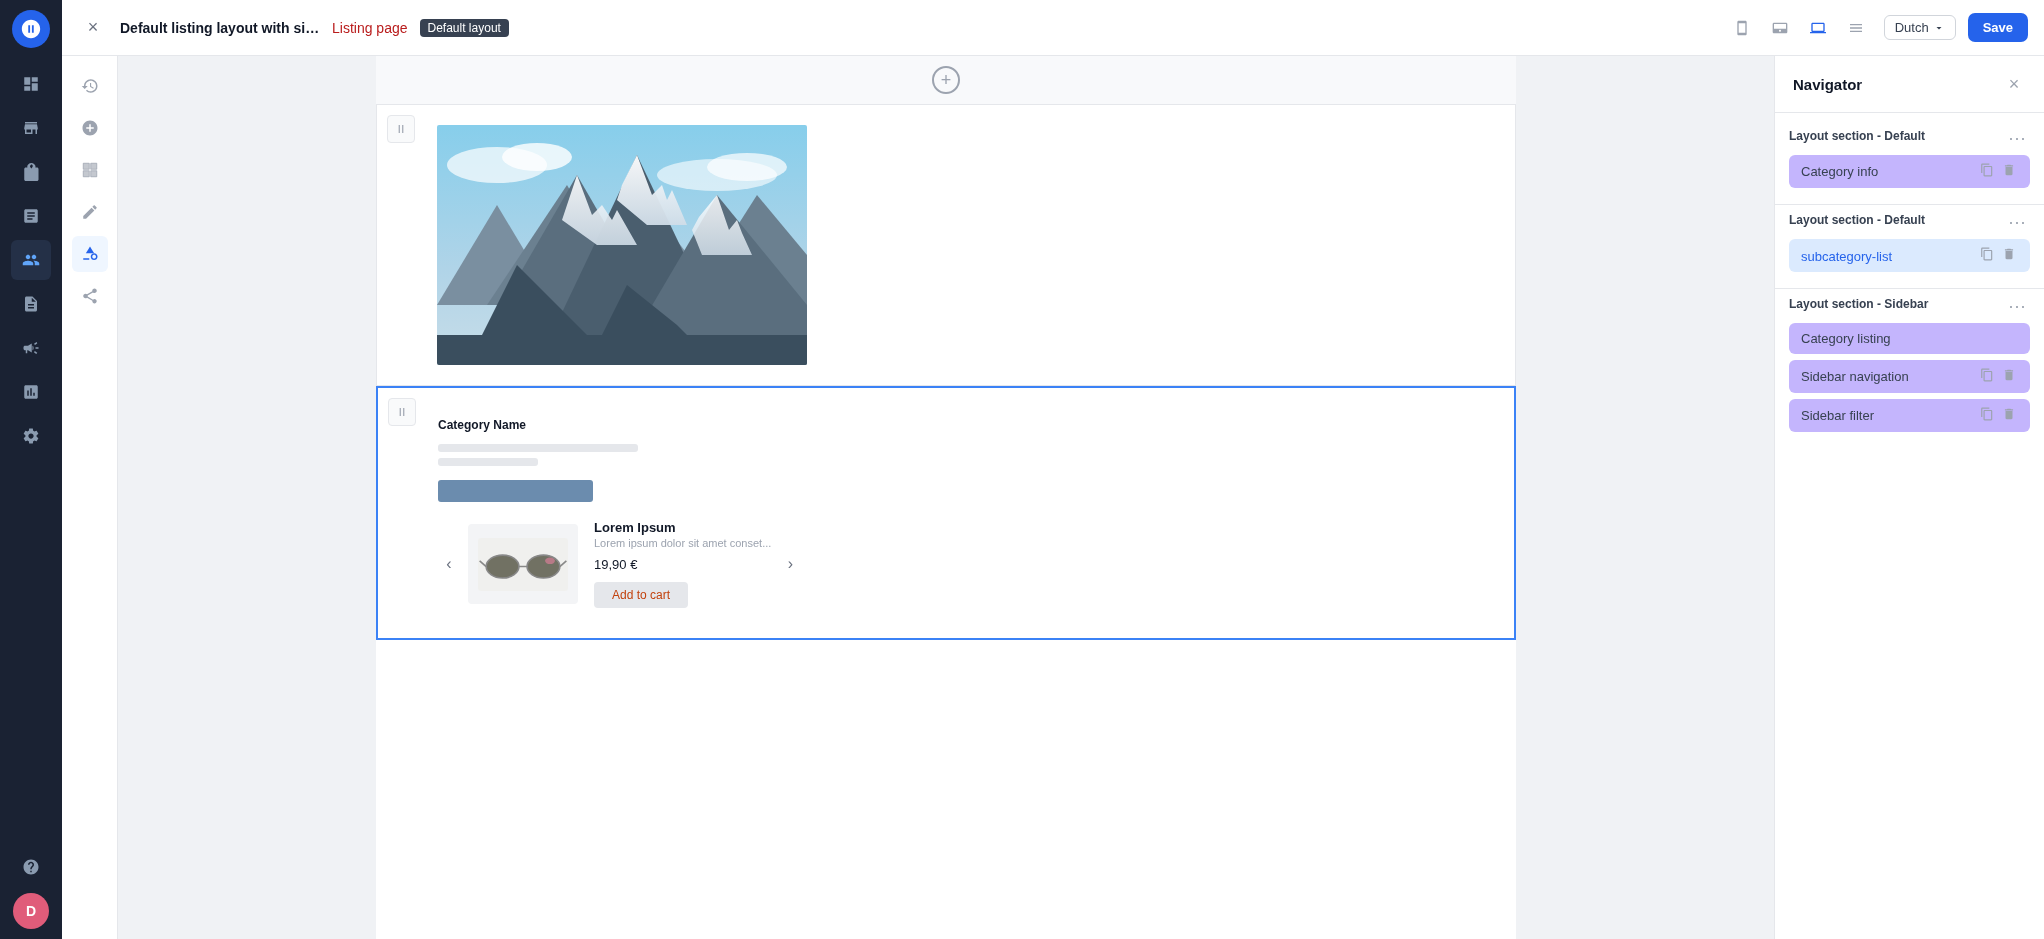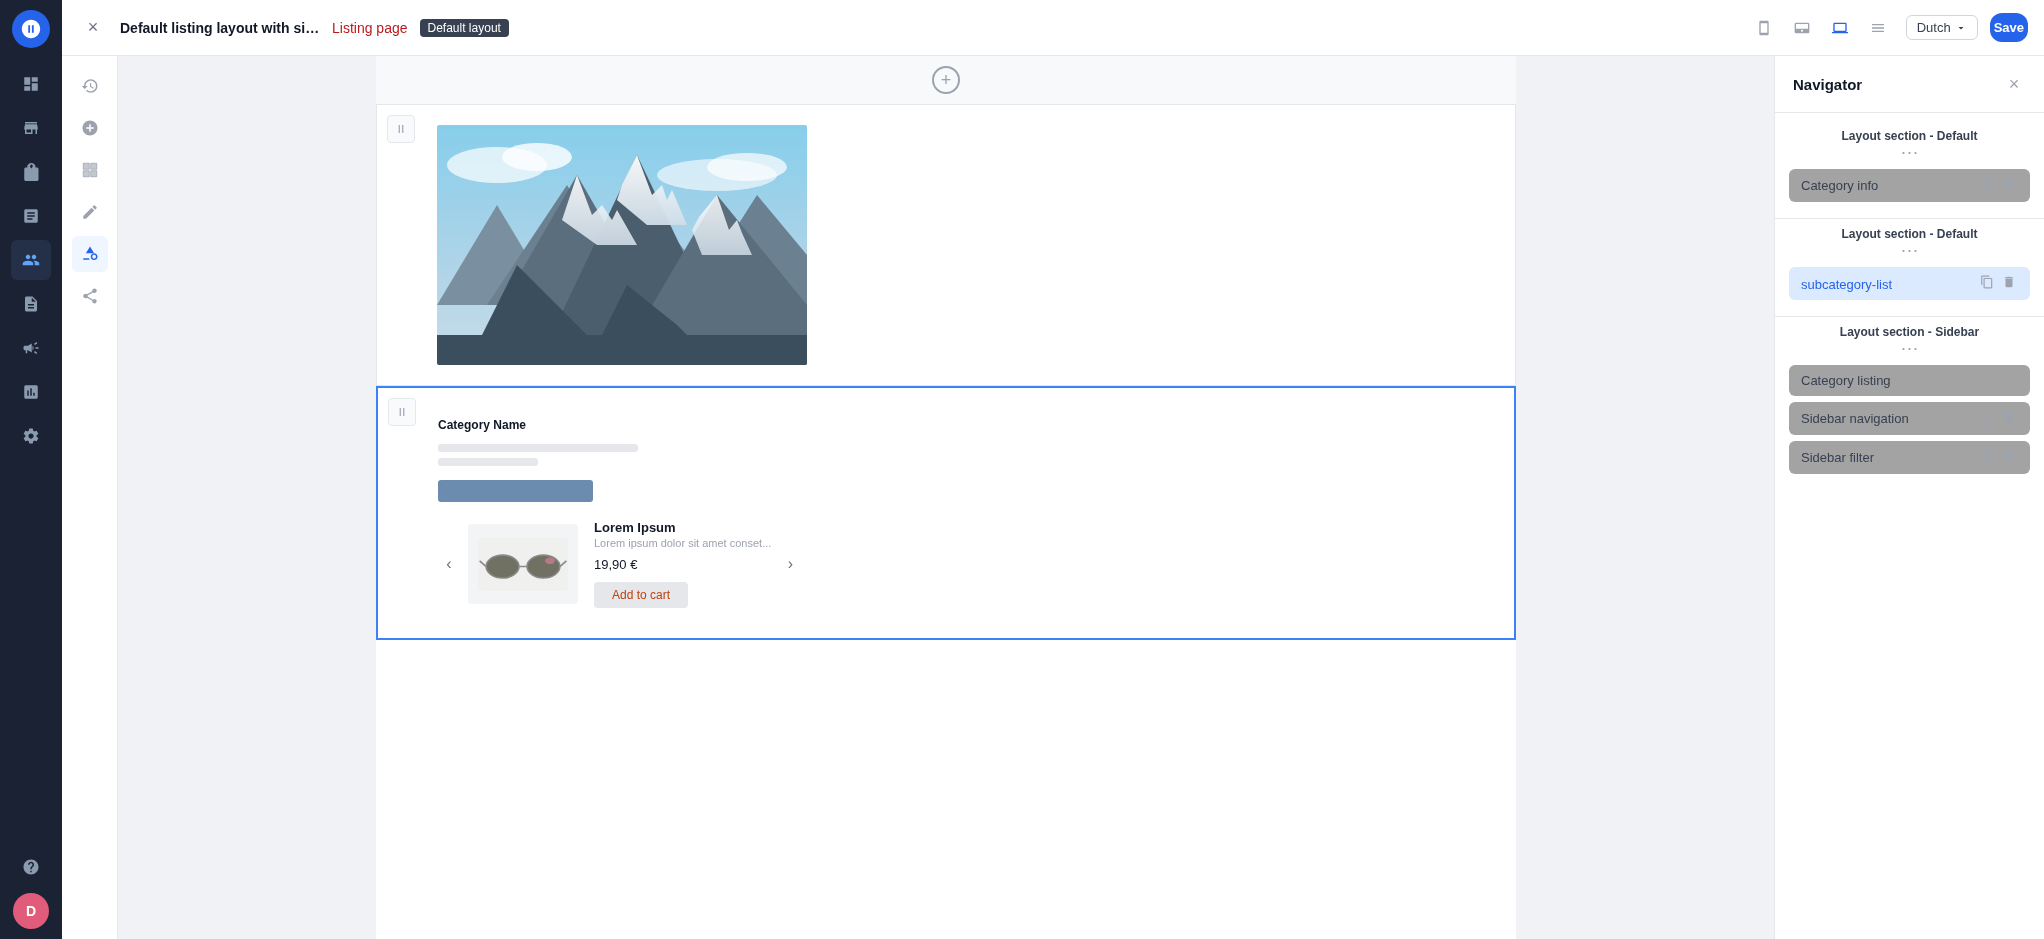--- a/index.html
+++ b/index.html
@@ -103,21 +103,21 @@
     }
     .device-btn.active { color: #2563eb; }
     .topbar-lang {
       display: flex; align-items: center; gap: 4px;
       border: 1px solid #d1d5db; border-radius: 6px;
       padding: 4px 10px; cursor: pointer; font-size: 13px; color: #374151;
       background: white;
     }
     .topbar-save {
       background: #2563eb; color: white; border: none;
-      border-radius: 12px; padding: 7px 4px; font-size: 13px; font-weight: 600;
+      border-radius: 7px; padding: 7px 15px; font-size: 13px; font-weight: 600;
       cursor: pointer;
     }
 
     
     .content-area {
       flex: 1;
       display: flex;
       overflow: hidden;
     }
 
@@ -279,35 +279,33 @@
       flex: 1;
       overflow-y: auto;
       padding: 16px 0;
     }
     .layout-section-group {
       margin-bottom: 16px;
       padding: 0 14px;
     }
     .layout-section-header {
       display: flex;
-      align-items: center;
       margin-bottom: 8px;
-      flex-direction: column;
     }
     .layout-section-label {
       font-size: 12px; font-weight: 600; color: #374151; flex: 1;
     }
     .layout-section-menu {
       color: #9ca3af; cursor: pointer; font-size: 18px; line-height: 1;
       padding: 0 4px;
     }
     .nav-item {
       display: flex;
       align-items: center;
-      background: #a3a3a3;
+      background: #c4b5fd;
       border-radius: 6px;
       padding: 8px 12px;
       margin-bottom: 6px;
       cursor: pointer;
     }
     .nav-item.active-blue { background: #dbeafe; align-items: flex-end; }
     .nav-item-label {
       font-size: 13px; color: #374151; flex: 1;
     }
     .nav-item-label.blue { color: #2563eb; }

